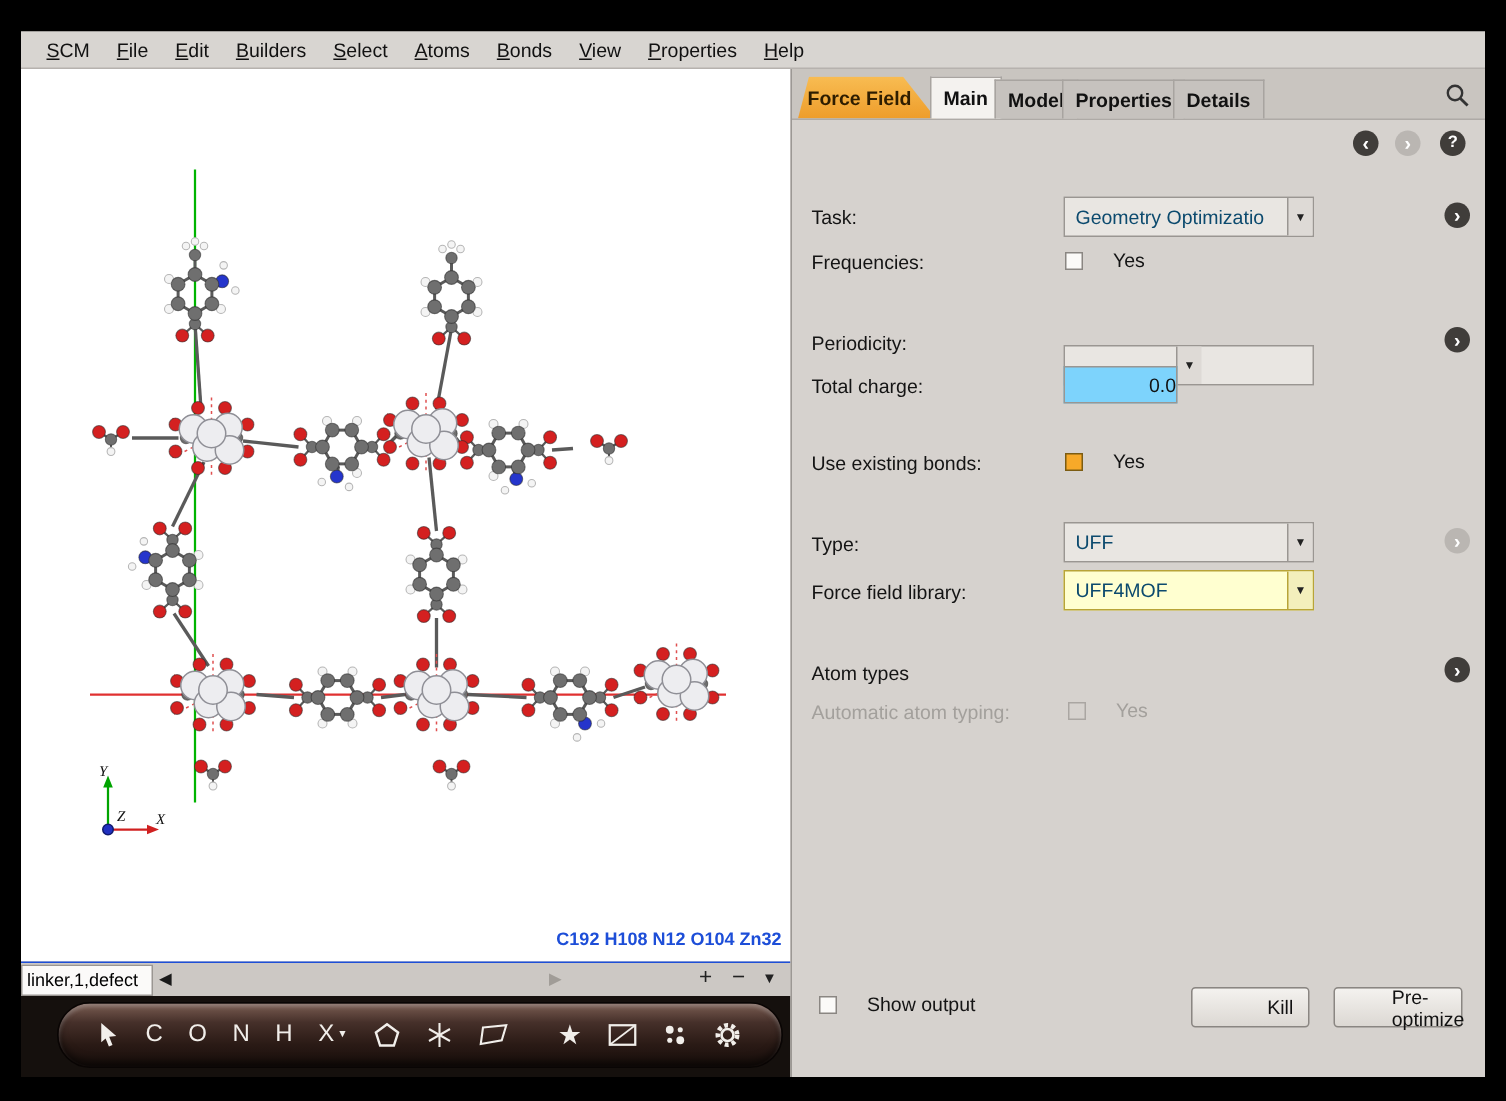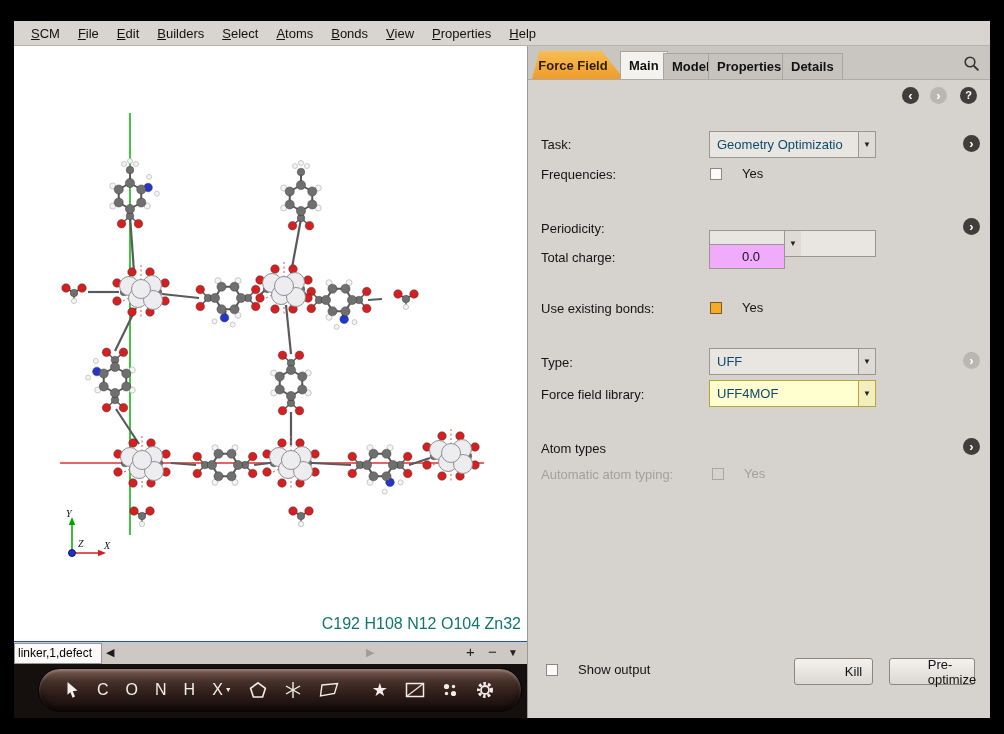--- a/index.html
+++ b/index.html
@@ -9,21 +9,21 @@
   #window { position:absolute; left:14px; top:21px; width:976px; height:697px; background:#d6d2ce; }
 
   
   #menubar { position:absolute; left:0; top:0; width:976px; height:25px; background:#d8d5d1;
              border-bottom:1px solid #b6b2ae; display:flex; align-items:center; padding-left:8px; }
   .menu-item { display:inline-block; padding:4px 9px; font-size:13px; color:#111; cursor:default; }
   .menu-item::first-letter { text-decoration:underline; }
 
   
   #viewer { position:absolute; left:0; top:25px; width:513px; height:595px; background:#ffffff; overflow:hidden; }
-  #formula { position:absolute; right:6px; bottom:8px; font-size:16px; color:#0f766e; }
+  #formula { position:absolute; right:6px; bottom:8px; font-size:12px; color:#1d4ed8;font-weight:bold; }
   #axisgizmo { position:absolute; left:40px; top:455px; }
   .axlbl { font-family:"Liberation Serif", serif; font-style:italic; font-size:10px; fill:#111; }
 
   
   #framebar { position:absolute; left:0; top:620px; width:513px; height:39px; background:#ccc8c4; border-top:1px solid #1d4ed8; }
   .fb-left { position:absolute; left:0; top:1px; width:88px; height:21px; background:#fbfaf9; border:1px solid #9a9692;
              font-size:12px; line-height:19px; padding-left:3px; white-space:nowrap; overflow:hidden; }
   .fb-arrow { position:absolute; top:4px; font-size:11px; color:#1a1a1a; cursor:pointer; }
   #fb-prev { left:92px; }
   #fb-next { left:352px; color:#a09c97; }
@@ -93,22 +93,22 @@
   .dd-val { flex:1; font-size:13px; color:#0c4a6e; padding-left:7px; white-space:nowrap; overflow:hidden; }
   .dd-btn { width:17px; height:100%; border-left:1px solid #9a9692; background:#dedad6;
             display:flex; align-items:center; justify-content:center; }
   .caret { font-size:8px; color:#222; font-style:normal; }
   #dd-task { top:85px; }
   #dd-per { top:184px;flex-direction:column; }
   #dd-type { top:302px; }
   #dd-fflib { top:334px; background:#ffffd0; border-color:#b8a438; }
   #dd-fflib .dd-btn { background:#f3efbc; border-left-color:#b8a438; }
 
-  .txt { position:absolute; left:181px; top:198px; width:76px; height:25px; background:#f0abfc; border:1px solid #9a9692;
-         font-size:13px; color:#111; text-align:left; font-family:"Liberation Sans", sans-serif; outline:none;padding-left:32px; }
+  .txt { position:absolute; left:181px; top:198px; width:76px; height:25px; background:#7dd3fc; border:1px solid #9a9692;
+         font-size:13px; color:#111; text-align:right; font-family:"Liberation Sans", sans-serif; outline:none;padding-left:32px; }
 
   .cbrow { position:absolute; display:flex; align-items:center; gap:20px; cursor:pointer; }
   #cb-frequencies { left:182px; top:120px; }
   #cb-bonds { left:182px; top:254px; }
   #cb-autotype { left:184px; top:420px; }
   #cb-showout { left:18px; top:616px; }
   .cb { width:12px; height:12px; background:#fbfaf8; border:1px solid #8a8682; display:inline-block; }
   .cb.checked { background:#f7a929; border-color:#7c5c12; }
   .cb.disabled { background:#d6d2ce; border-color:#aaa6a2; }
   .cb-label { font-size:13px; color:#141414; }

